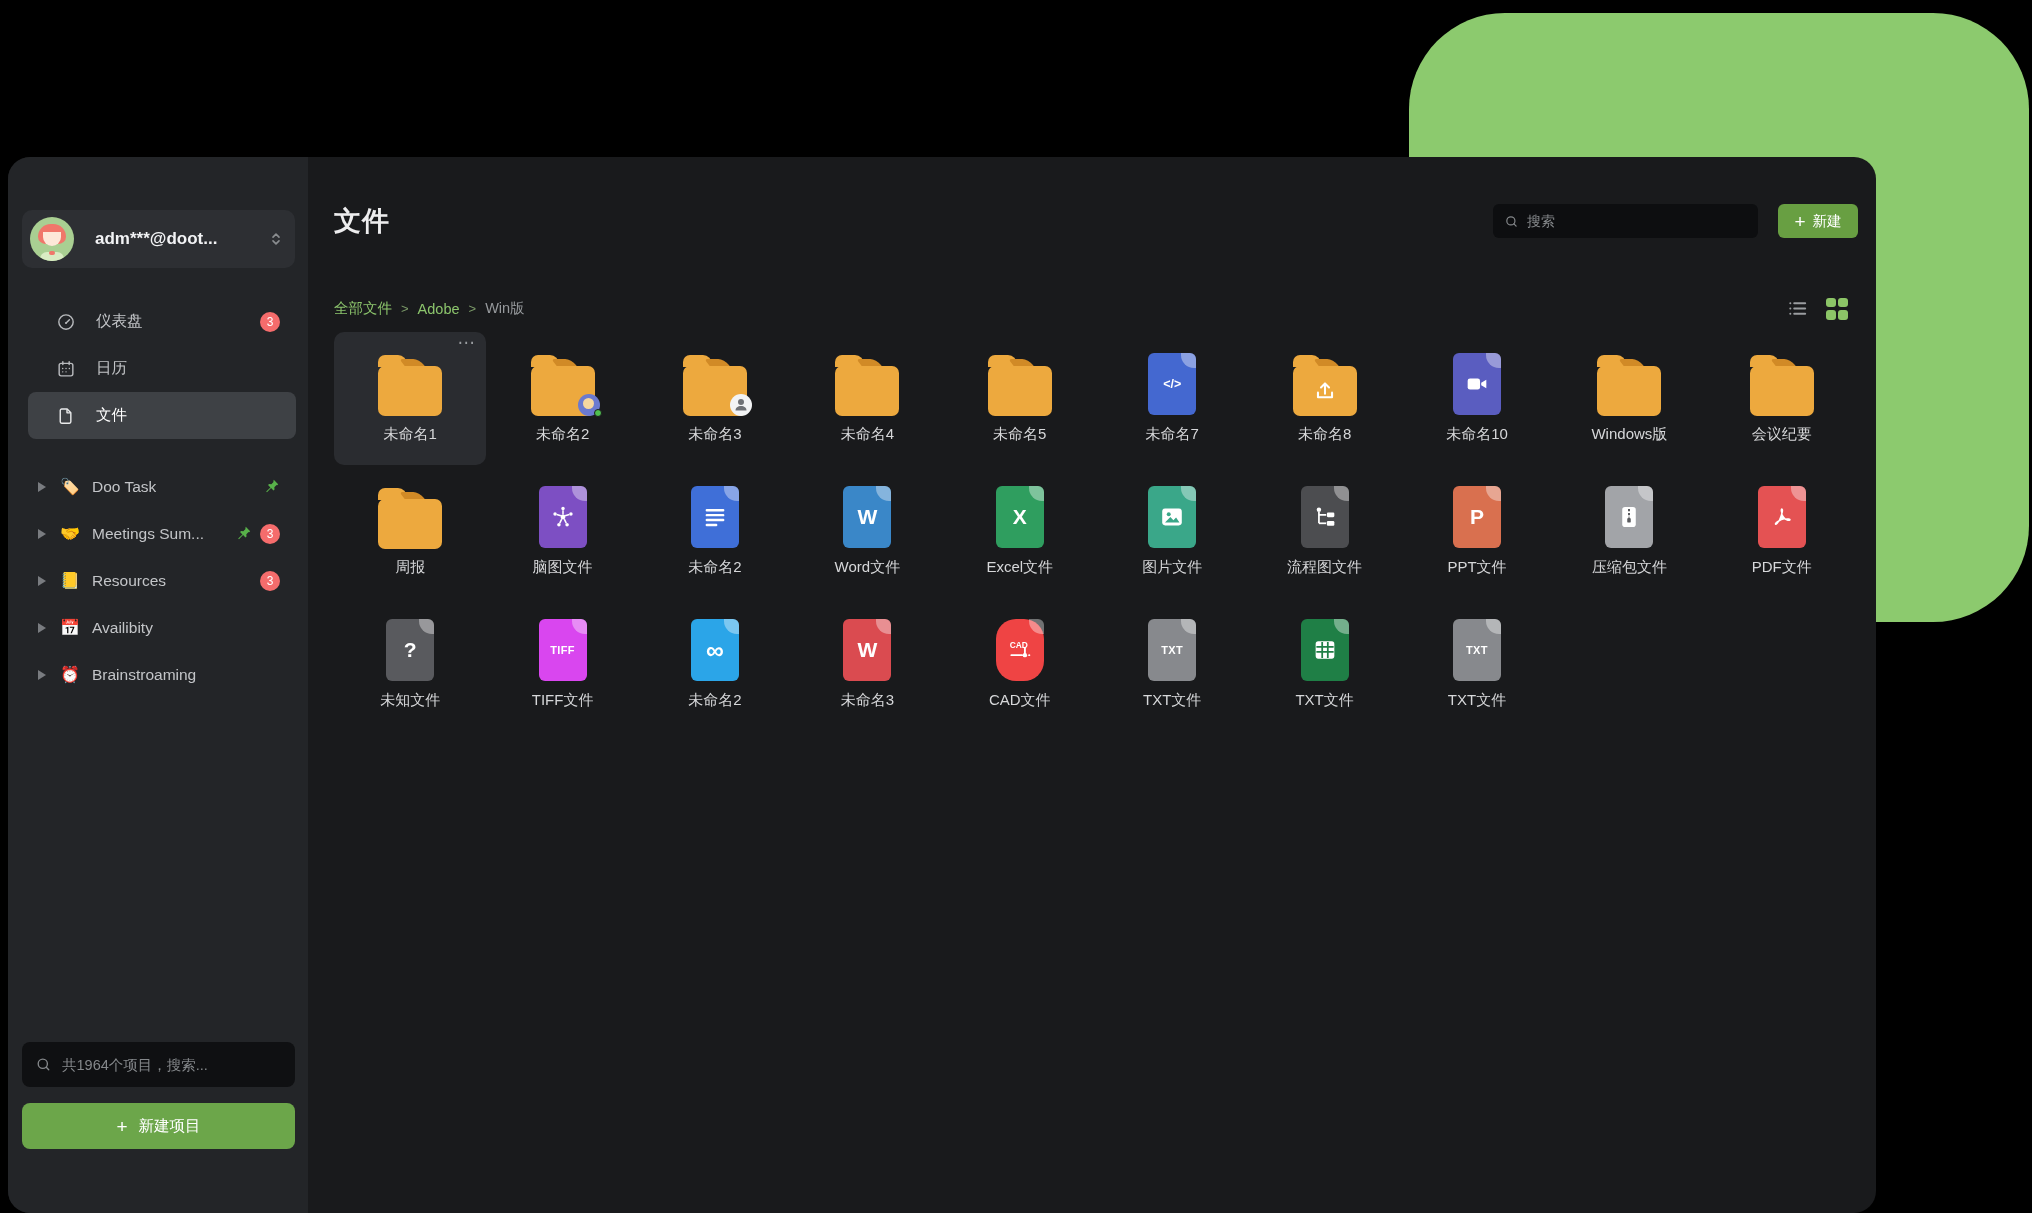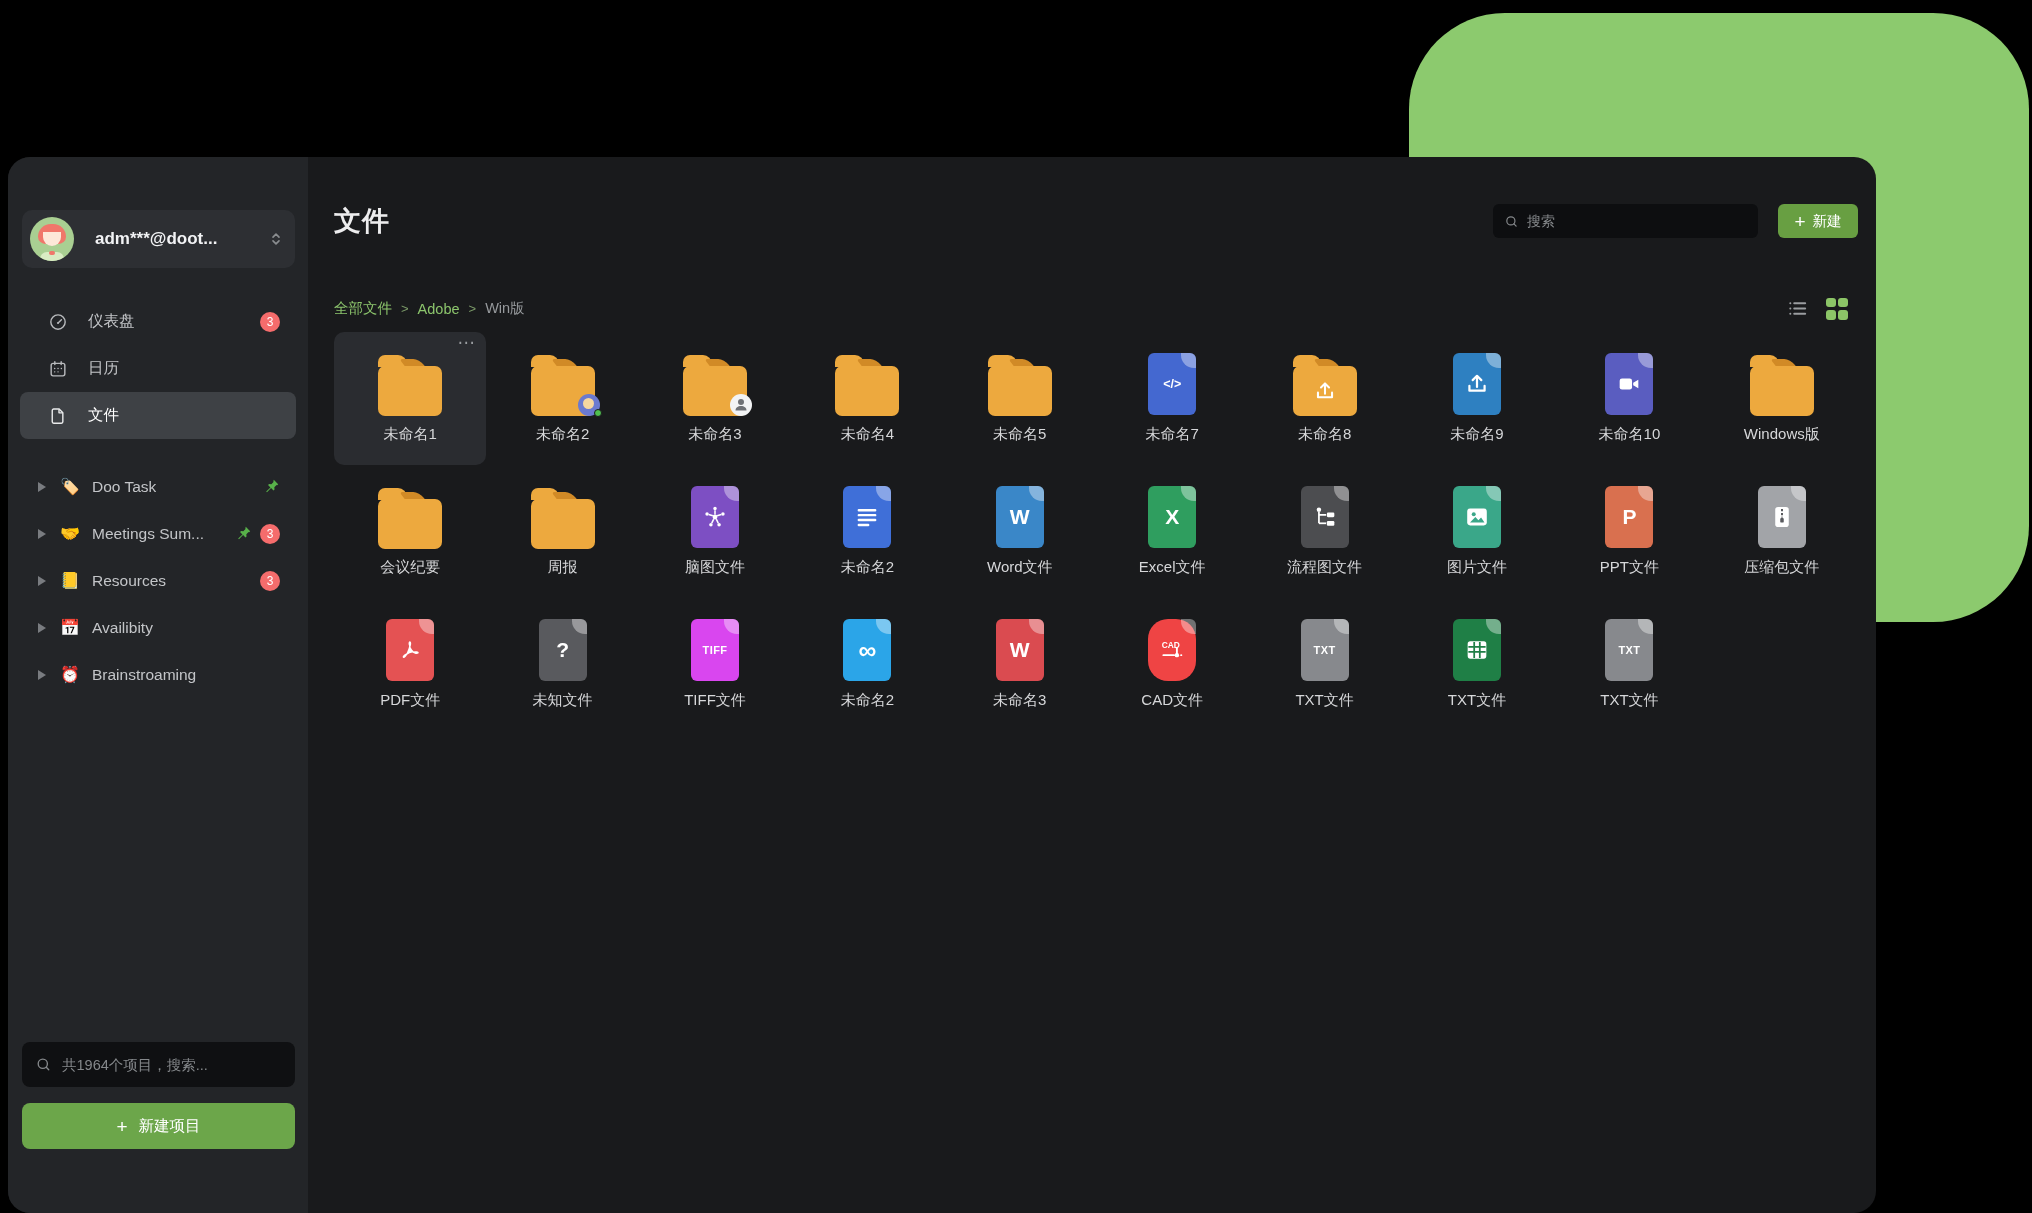--- a/index.html
+++ b/index.html
@@ -20,21 +20,21 @@
   .user-card { margin:53px 13px 0 14px; height:58px; background:#2d2f33; border-radius:10px;
     display:flex; align-items:center; gap:21px; padding:0 10px 0 8px; cursor:pointer; }
   .avatar { width:44px; height:44px; border-radius:50%; background:#a9cf92; position:relative; overflow:hidden; flex-shrink:0; }
   .avatar .hair { position:absolute; top:7px; left:8px; width:28px; height:20px; background:#f0776a; border-radius:14px 14px 8px 8px; }
   .avatar .face { position:absolute; top:15px; left:13px; width:18px; height:14px; background:#fde8d8; border-radius:0 0 9px 9px; }
   .avatar .torso { position:absolute; bottom:0; left:10px; width:24px; height:9px; background:#d9ecc3; border-radius:7px 7px 0 0; }
   .avatar .bow { position:absolute; bottom:6px; left:19px; width:6px; height:4px; background:#f0776a; border-radius:2px; }
   .user-name { flex:1; color:#f2f3f5; font-size:17px; font-weight:bold; white-space:nowrap; overflow:hidden; }
   .updown { color:#8a8d90; width:18px; height:18px; flex-shrink:0; }
 
-  .nav { margin-top:30px; padding:0 12px; }
+  .nav { margin-top:30px; padding:0 12px;margin-left:8px; }
   .nav-item { height:47px; border-radius:8px; display:flex; align-items:center;
     padding:0 16px 0 28px; gap:20px; color:#c3c5c8; font-size:15.5px; cursor:pointer; }
   .nav-item.active { background:#3e4145; color:#ffffff; }
   .nav-icon { width:20px; height:20px; color:#b8babd; flex-shrink:0; }
   .nav-item.active .nav-icon { color:#e9eaeb; }
   .badge { min-width:20px; height:20px; border-radius:10px; background:#f56c6c; color:#fff;
     font-size:12px; display:flex; align-items:center; justify-content:center; padding:0 5px; }
   .nav-item .badge { margin-left:auto; }
 
   .projects { margin-top:24px; padding:0 12px; }
@@ -330,35 +330,20 @@
                     <path d="m8.3 8.7 3.7-3.7 3.7 3.7"></path>
                     <path d="M5.5 13.5v4.2h13v-4.2"></path>
                   </svg>
                 </span>
               </div>
             </div>
             <div class="file-label">未命名8</div>
           </div>
           <div class="cell">
             <div class="icon-wrap">
-              <div class="doc" style="background: rgb(46, 128, 193);">
-                <span class="fold"></span>
-                <span style="width: 28px; height: 28px; display: flex;">
-                  <svg viewBox="0 0 24 24" fill="none" stroke="#fff" stroke-width="1.9" stroke-linecap="round" stroke-linejoin="round">
-                    <path d="M12 14.5v-9"></path>
-                    <path d="m8.3 8.7 3.7-3.7 3.7 3.7"></path>
-                    <path d="M5.5 13.5v4.2h13v-4.2"></path>
-                  </svg>
-                </span>
-              </div>
-            </div>
-            <div class="file-label">未命名9</div>
-          </div>
-          <div class="cell">
-            <div class="icon-wrap">
               <div class="doc" style="background: rgb(90, 93, 192);">
                 <span class="fold"></span>
                 <span style="width: 28px; height: 28px; display: flex;">
                   <svg viewBox="0 0 24 24" fill="#fff">
                     <rect x="4" y="7.2" width="10.6" height="9.6" rx="2"></rect>
                     <path d="m15.6 11 4.4-2.6v7.2L15.6 13z"></path>
                   </svg>
                 </span>
               </div>
             </div>
@@ -429,55 +414,55 @@
             <div class="icon-wrap">
               <div class="doc" style="background: rgb(47, 158, 95);">
                 <span class="fold"></span>
                 <span class="glyph-letter">X</span>
               </div>
             </div>
             <div class="file-label">Excel文件</div>
           </div>
           <div class="cell">
             <div class="icon-wrap">
+              <div class="doc" style="background: rgb(58, 167, 137);">
+                <span class="fold"></span>
+                <span style="width: 28px; height: 28px; display: flex;">
+                  <svg viewBox="0 0 24 24">
+                    <rect x="3.6" y="4.8" width="16.8" height="14.4" rx="2.6" fill="#fff"></rect>
+                    <circle cx="9.2" cy="9.6" r="1.7" fill="#3aa789"></circle>
+                    <path d="m6 16.8 4.6-4.8 2.6 2.7 2.3-2.3 2.9 4.4z" fill="#3aa789"></path>
+                  </svg>
+                </span>
+              </div>
+            </div>
+            <div class="file-label">图片文件</div>
+          </div>
+          <div class="cell">
+            <div class="icon-wrap">
               <div class="doc" style="background: rgb(76, 77, 80);">
                 <span class="fold"></span>
                 <span style="width: 28px; height: 28px; display: flex;">
                   <svg viewBox="0 0 24 24" fill="#fff">
                     <circle cx="6.8" cy="5.8" r="1.9"></circle>
                     <g stroke="#fff" stroke-width="1.5" fill="none">
                       <path d="M6.8 7.7v9.7"></path>
                       <path d="M6.8 10.2h6.2"></path>
                       <path d="M6.8 17.4h6.2"></path>
                     </g>
                     <rect x="13.6" y="8.2" width="6.4" height="4" rx="1"></rect>
                     <rect x="13.6" y="15.4" width="6.4" height="4" rx="1"></rect>
                   </svg>
                 </span>
               </div>
             </div>
             <div class="file-label">流程图文件</div>
           </div>
           <div class="cell">
             <div class="icon-wrap">
-              <div class="doc" style="background: rgb(58, 167, 137);">
-                <span class="fold"></span>
-                <span style="width: 28px; height: 28px; display: flex;">
-                  <svg viewBox="0 0 24 24">
-                    <rect x="3.6" y="4.8" width="16.8" height="14.4" rx="2.6" fill="#fff"></rect>
-                    <circle cx="9.2" cy="9.6" r="1.7" fill="#3aa789"></circle>
-                    <path d="m6 16.8 4.6-4.8 2.6 2.7 2.3-2.3 2.9 4.4z" fill="#3aa789"></path>
-                  </svg>
-                </span>
-              </div>
-            </div>
-            <div class="file-label">图片文件</div>
-          </div>
-          <div class="cell">
-            <div class="icon-wrap">
               <div class="doc" style="background: rgb(217, 112, 79);">
                 <span class="fold"></span>
                 <span class="glyph-letter">P</span>
               </div>
             </div>
             <div class="file-label">PPT文件</div>
           </div>
           <div class="cell">
             <div class="icon-wrap">
               <div class="doc" style="background: rgb(162, 164, 168);">

